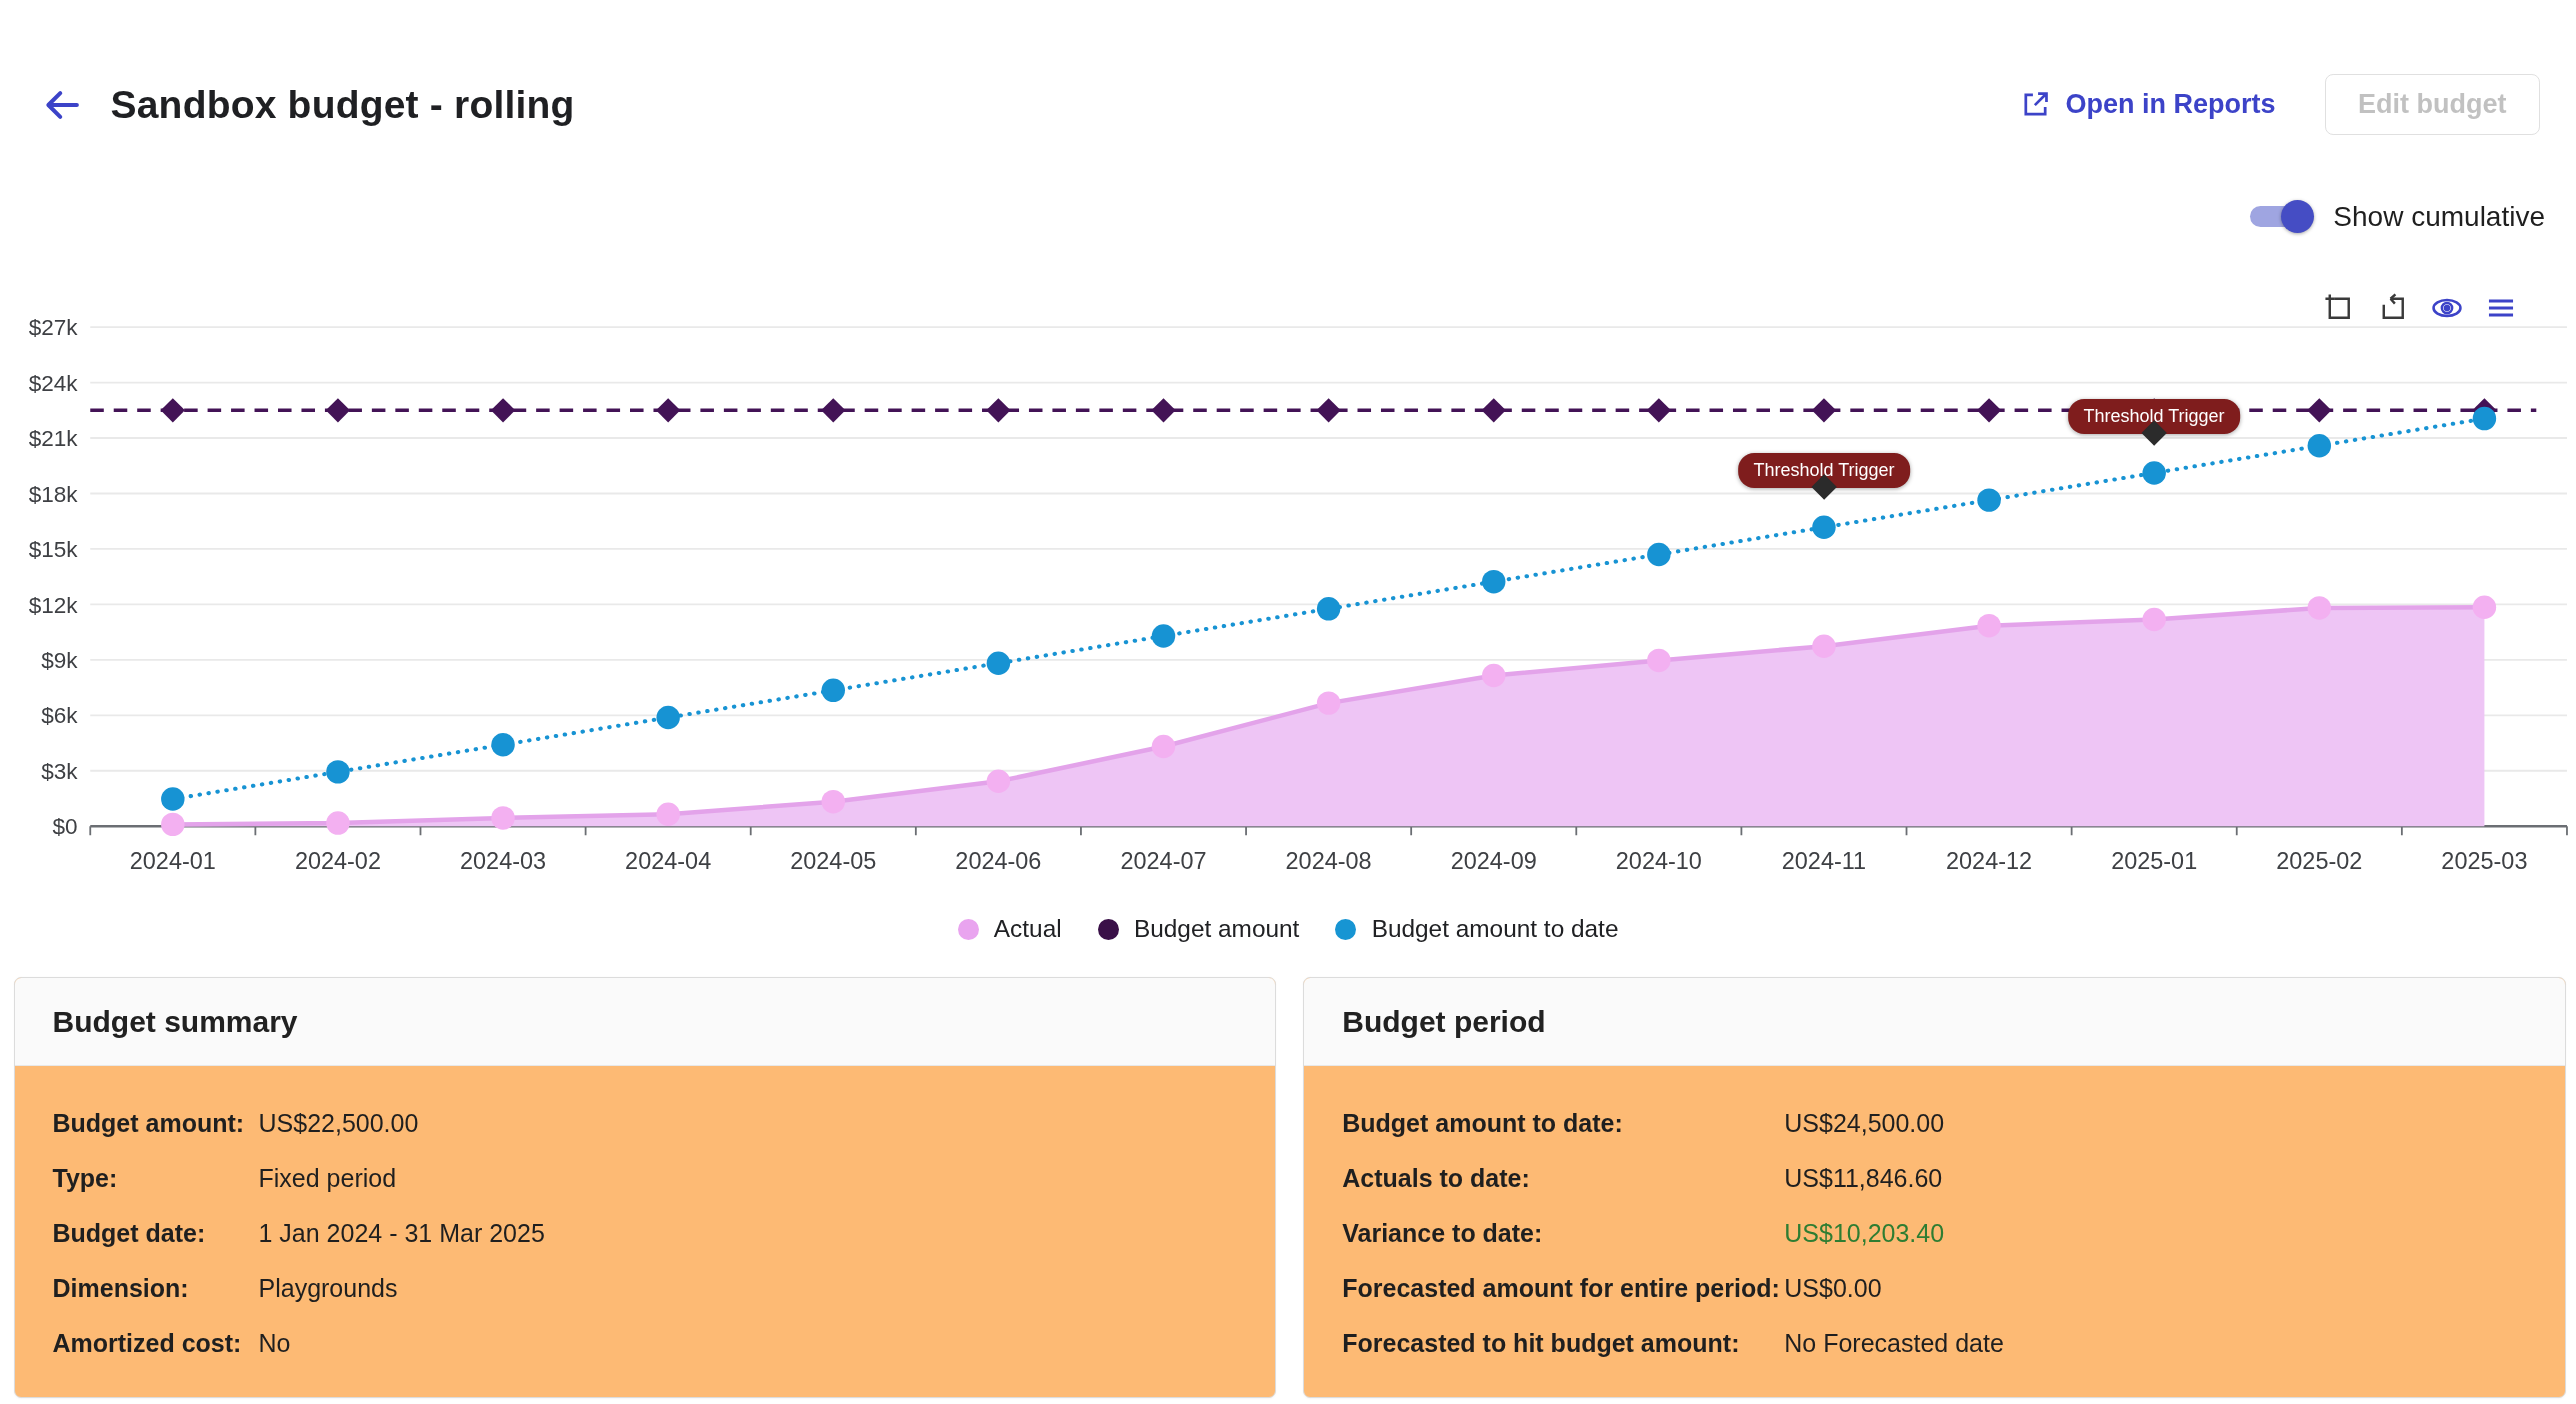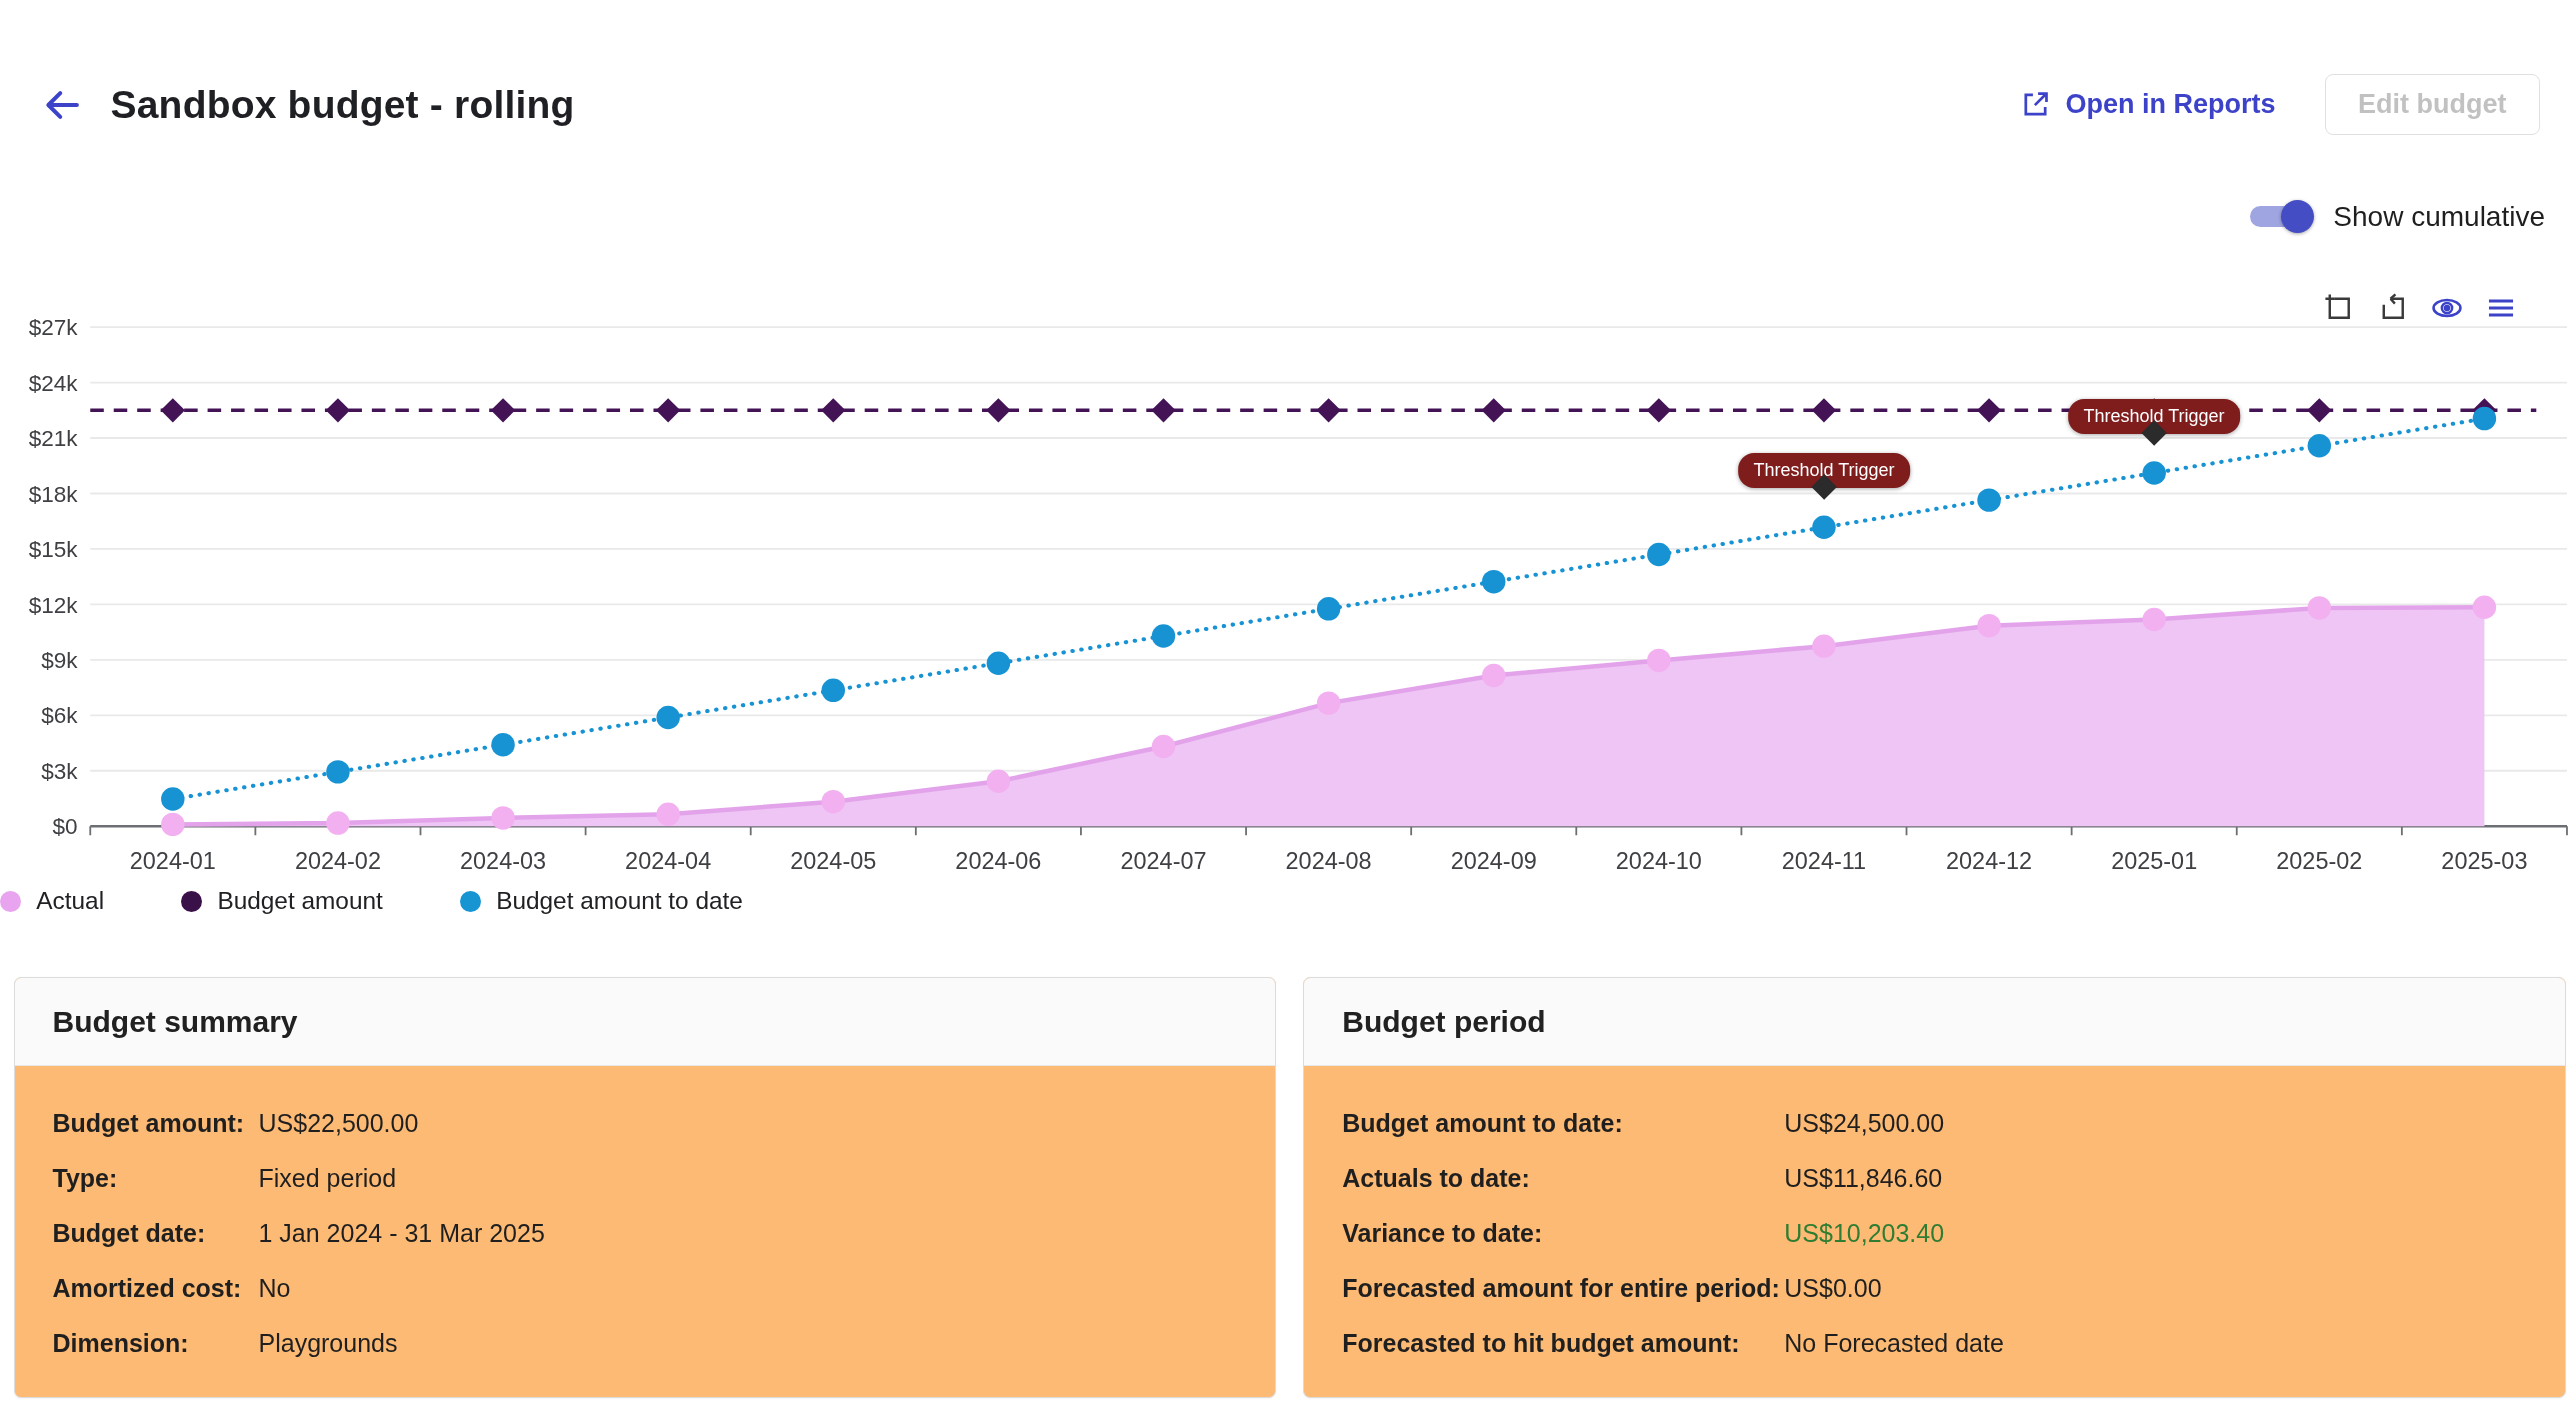--- a/index.html
+++ b/index.html
@@ -23,22 +23,22 @@
   .switch .track{position:absolute;left:0;top:7.2px;width:52px;height:21.7px;border-radius:10.8px;background:#9fa5e1;}
   .switch .thumb{position:absolute;left:31px;top:1.8px;width:33px;height:33px;border-radius:50%;
                  background:#454dc4;box-shadow:0 0.9px 3.6px rgba(0,0,0,.35);}
   .toggle-label{font-size:28px;color:#1f1f1f;}
 
   
   .chart-wrap{position:absolute;top:271px;left:0;width:2576px;height:670px;}
   .chart-toolbar{position:absolute;top:20px;right:58px;display:flex;gap:20px;z-index:6;}
   .tool-icon{width:34px;height:34px;display:flex;align-items:center;justify-content:center;cursor:pointer;}
   #chart-svg{position:absolute;left:0;top:0;}
-  .legend{position:absolute;left:0;top:616px;width:100%;display:flex;
-          align-items:center;gap:77px;}
+  .legend{position:absolute;left:0;top:644px;width:100%;display:flex;justify-content:center;
+          align-items:center;gap:36px;}
   .legend-item{display:flex;align-items:center;gap:15.3px;cursor:pointer;}
   .legend-dot{width:21px;height:21px;border-radius:50%;}
   .legend-label{font-size:24.4px;color:#202124;}
   .threshold-tip{position:absolute;transform:translateX(-50%);display:flex;flex-direction:column;
                  align-items:center;z-index:5;pointer-events:none;}
   .tip-box{background:#7f1d1d;color:#ffffff;font-size:18px;padding:7.2px 15.3px;border-radius:16px;
            white-space:nowrap;box-shadow:0 0.9px 4.5px rgba(0,0,0,.35);}
   .tip-diamond{width:18px;height:18px;background:#2b2b2b;transform:rotate(45deg);margin-top:-10.8px;}
 
   
@@ -254,26 +254,26 @@
         </div>
         <div class="kv-row">
           <div class="k">Type:</div>
           <div class="v">Fixed period</div>
         </div>
         <div class="kv-row">
           <div class="k">Budget date:</div>
           <div class="v">1 Jan 2024 - 31 Mar 2025</div>
         </div>
         <div class="kv-row">
+          <div class="k">Dimension:</div>
+          <div class="v">Playgrounds</div>
+        </div>
+        <div class="kv-row">
           <div class="k">Amortized cost:</div>
           <div class="v">No</div>
-        </div>
-        <div class="kv-row">
-          <div class="k">Dimension:</div>
-          <div class="v">Playgrounds</div>
         </div>
       </div>
   </section>
 
   <section class="card" data-cols="wide">
     <div class="card-header">
       <h2 class="card-title">Budget period</h2>
     </div>
     <div class="card-body">
         <div class="kv-row">

